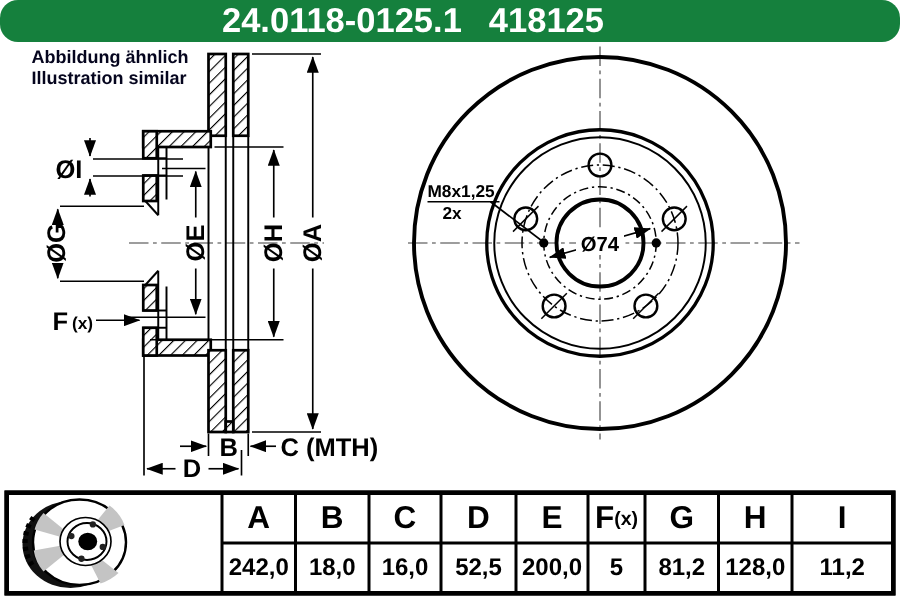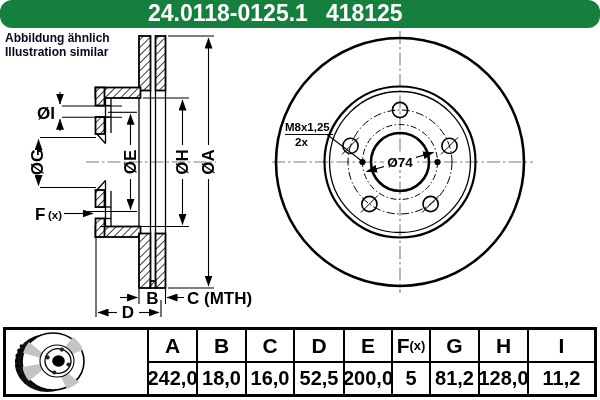--- a/index.html
+++ b/index.html
@@ -2,37 +2,37 @@
 <html><head>
 <meta charset="utf-8">
 <style>
   html,body{margin:0;padding:0;}
   body{width:600px;height:400px;position:relative;background:#fff;overflow:hidden;
        font-family:"Liberation Sans",sans-serif;}
   .topbar{position:absolute;left:0;top:0;width:600px;height:28px;background:#15803d;
           display:flex;align-items:flex-start;color:#fff;font-weight:bold;font-size:23px;border-radius:12px;}
   .topbar .pn{margin-left:148px;letter-spacing:0px;}
   .topbar .cat{margin-left:18px;}
-  .note{position:absolute;left:5px;top:31px;font-size:12px;font-weight:bold;
+  .note{position:absolute;left:21px;top:31px;font-size:12px;font-weight:bold;
         color:#05051e;line-height:14px;}
   svg text{fill:#000;}
   .dim{font:bold 17px "Liberation Sans",sans-serif;}
   .dimsmall{font:bold 11.5px "Liberation Sans",sans-serif;}
   .m8{font:bold 11.5px "Liberation Sans",sans-serif;}
   .d74{font:bold 13.5px "Liberation Sans",sans-serif;}
   .drawing{position:absolute;left:0;top:0;}
   .spec-table{position:absolute;left:3px;top:327px;width:588px;height:64px;
               border:3px solid #000;background:#000;display:grid;gap:2px;
               grid-template-columns:141px 47px 47px 46px 48px 46px 36px 47px 47px 65px;
               grid-template-rows:31px 31px;}
   .cell{background:#fff;display:flex;align-items:center;justify-content:center;}
   .imgcell{grid-row:1/3;}
   .h{font-size:21px;font-weight:bold;}
   .h .small, .fxsmall{font-size:13px;font-weight:bold;}
-  .v{font-size:20px;font-weight:bold;text-align:center;}
+  .v{font-size:16px;font-weight:bold;text-align:center;}
 </style>
 </head>
 <body>
 
 <div class="topbar">
   <span class="pn">24.0118-0125.1</span>
   <span class="cat">418125</span>
 </div>
 
 <div class="note">

